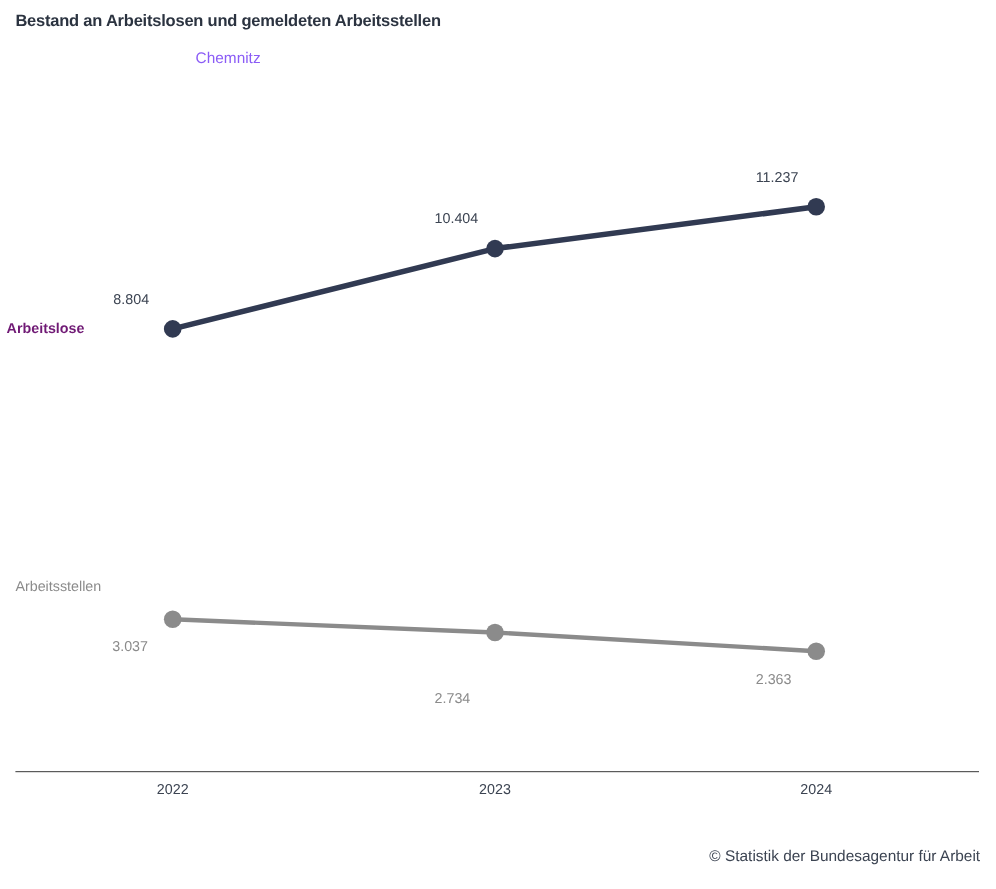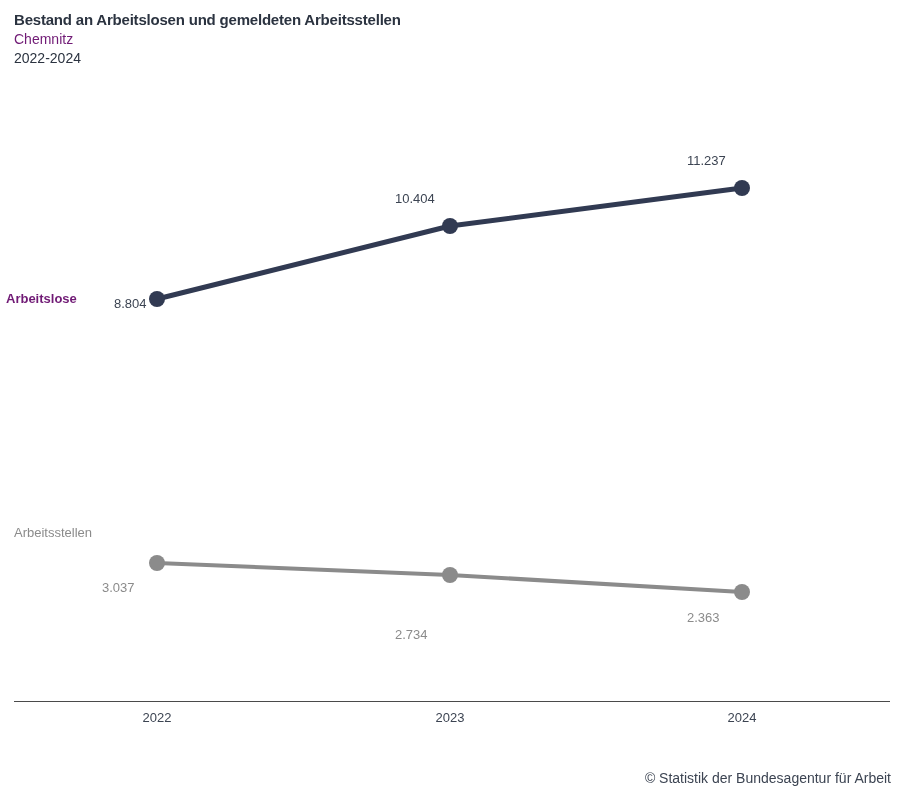--- a/index.html
+++ b/index.html
@@ -29,23 +29,24 @@
     font-size: 15px;
     font-weight: bold;
     color: #2b3340;
     letter-spacing: -0.2px;
     line-height: 20px;
     margin: 0;
   }
   .chart-subtitle {
     font-size: 14px;
     font-weight: normal;
-    color: #701a75;
+    color: #8b5cf6;
     line-height: 19px;
-    margin: 0;
+    margin: 13px;
+    text-align: center;
   }
   .chart-period {
     font-size: 14px;
     font-weight: normal;
     color: #2b3340;
     line-height: 19px;
     margin: 0;
   }
   .plot {
     position: absolute;
@@ -102,21 +103,20 @@
   }
 </style>
 </head>
 <body>
 
 <div class="page">
 
   <div class="title-block">
     <div class="chart-title">Bestand an Arbeitslosen und gemeldeten Arbeitsstellen</div>
     <div class="chart-subtitle">Chemnitz</div>
-    <div class="chart-period">2022-2024</div>
   </div>
 
   <svg class="plot" width="905" height="808" viewBox="0 0 905 808">
 
     <polyline points="157,299 450,226 742,188" fill="none" stroke="#313a52" stroke-width="5" stroke-linecap="round" stroke-linejoin="round"></polyline>
     <circle cx="157" cy="299" r="8" fill="#313a52"></circle>
     <circle cx="450" cy="226" r="8" fill="#313a52"></circle>
     <circle cx="742" cy="188" r="8" fill="#313a52"></circle>
 
     <polyline points="157,563 450,575 742,592" fill="none" stroke="#8b8b8b" stroke-width="4" stroke-linecap="round" stroke-linejoin="round"></polyline>
@@ -127,21 +127,21 @@
 
   <div class="axis-line"></div>
 
   <div class="tick-label" style="left:107px;">2022</div>
   <div class="tick-label" style="left:400px;">2023</div>
   <div class="tick-label" style="left:692px;">2024</div>
 
   <div class="series-label arbeitslose">Arbeitslose</div>
   <div class="series-label arbeitsstellen">Arbeitsstellen</div>
 
-  <div class="point-label dark" style="left:114px; top:264px;margin-top:32px;">8.804</div>
+  <div class="point-label dark" style="left:103px; top:264px;">8.804</div>
   <div class="point-label dark" style="left:395px; top:191px;">10.404</div>
   <div class="point-label dark" style="left:687px; top:153px;">11.237</div>
 
   <div class="point-label grey" style="left:102px; top:580px;">3.037</div>
   <div class="point-label grey" style="left:395px; top:627px;">2.734</div>
   <div class="point-label grey" style="left:687px; top:610px;">2.363</div>
 
   <div class="footer">© Statistik der Bundesagentur für Arbeit</div>
 
 </div>

